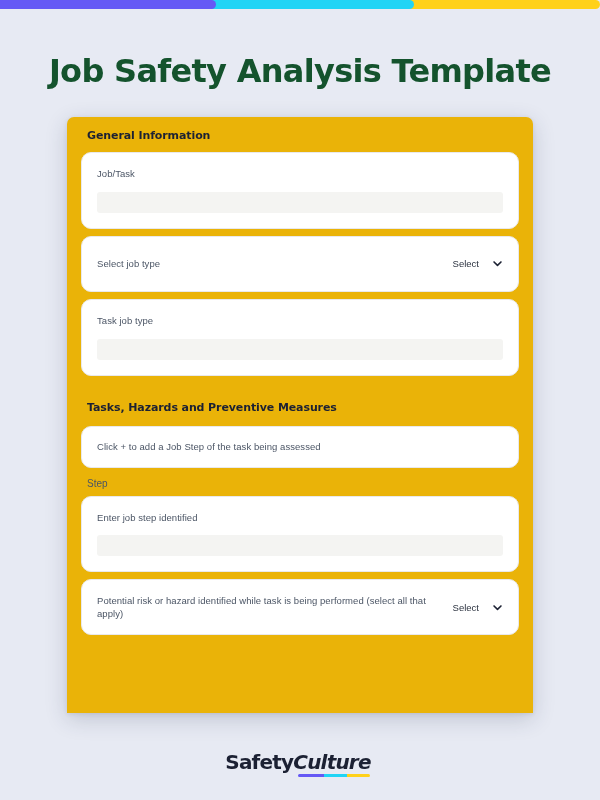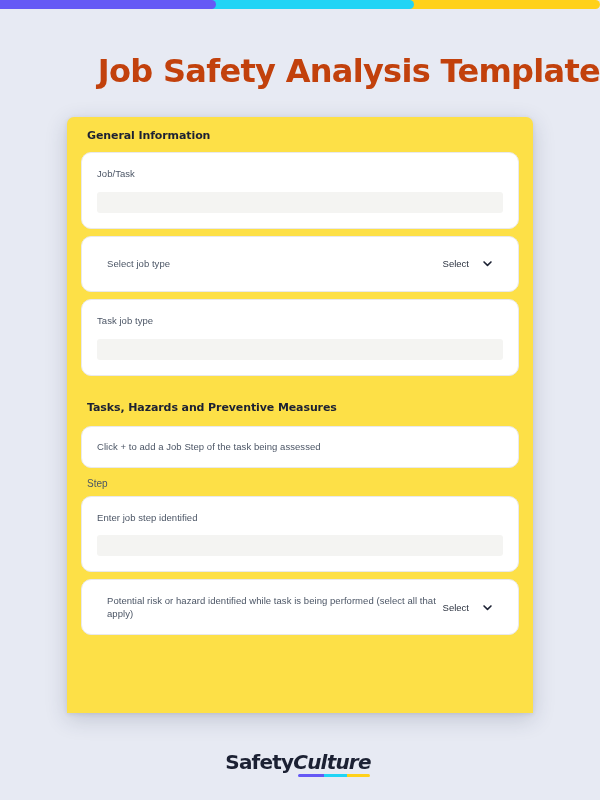--- a/index.html
+++ b/index.html
@@ -33,36 +33,36 @@
   .seg-purple { width: 218px; background: #6559f5; z-index: 3; }
   .seg-cyan   { width: 206px; background: #21d4f5; z-index: 2; }
   .seg-yellow { width: 194px; background: #ffd11a; z-index: 1; border-radius: 0; }
 
   
   .page-title {
     position: absolute;
     top: 52px;
     left: 0;
     width: 600px;
-    text-align: right;
+    text-align: center;
     font-size: 32px;
     font-weight: 800;
     letter-spacing: -0.7px;
-    color: #c2410c;
+    color: #14532d;
     font-family: "DejaVu Sans", sans-serif;
   }
 
   
   .form-card {
     position: absolute;
     left: 67px;
     top: 117px;
     width: 466px;
     height: 596px;
-    background: #fde047;
+    background: #eab308;
     border-radius: 7px 7px 0 0;
     box-shadow: 0 6px 22px rgba(40, 48, 80, 0.20),
                 0 1px 4px rgba(40, 48, 80, 0.10);
     overflow: hidden;
     box-sizing: border-box;
     padding: 0 14px;
   }
 
   .section-heading {
     font-size: 11px;
@@ -80,21 +80,21 @@
   
   .field-box {
     border: 1px solid #e9e9ec;
     border-radius: 10px;
     background: #fff;
     margin-bottom: 7px;
     padding: 14px 15px 15px 15px;
     box-sizing: border-box;
   }
   .field-box.compact {
-    padding: 0 25px;
+    padding: 0 15px;
     min-height: 56px;
     display: flex;
     align-items: center;
     justify-content: space-between;
   }
   .field-box.note {
     padding: 0 15px;
     min-height: 42px;
     display: flex;
     align-items: center;

